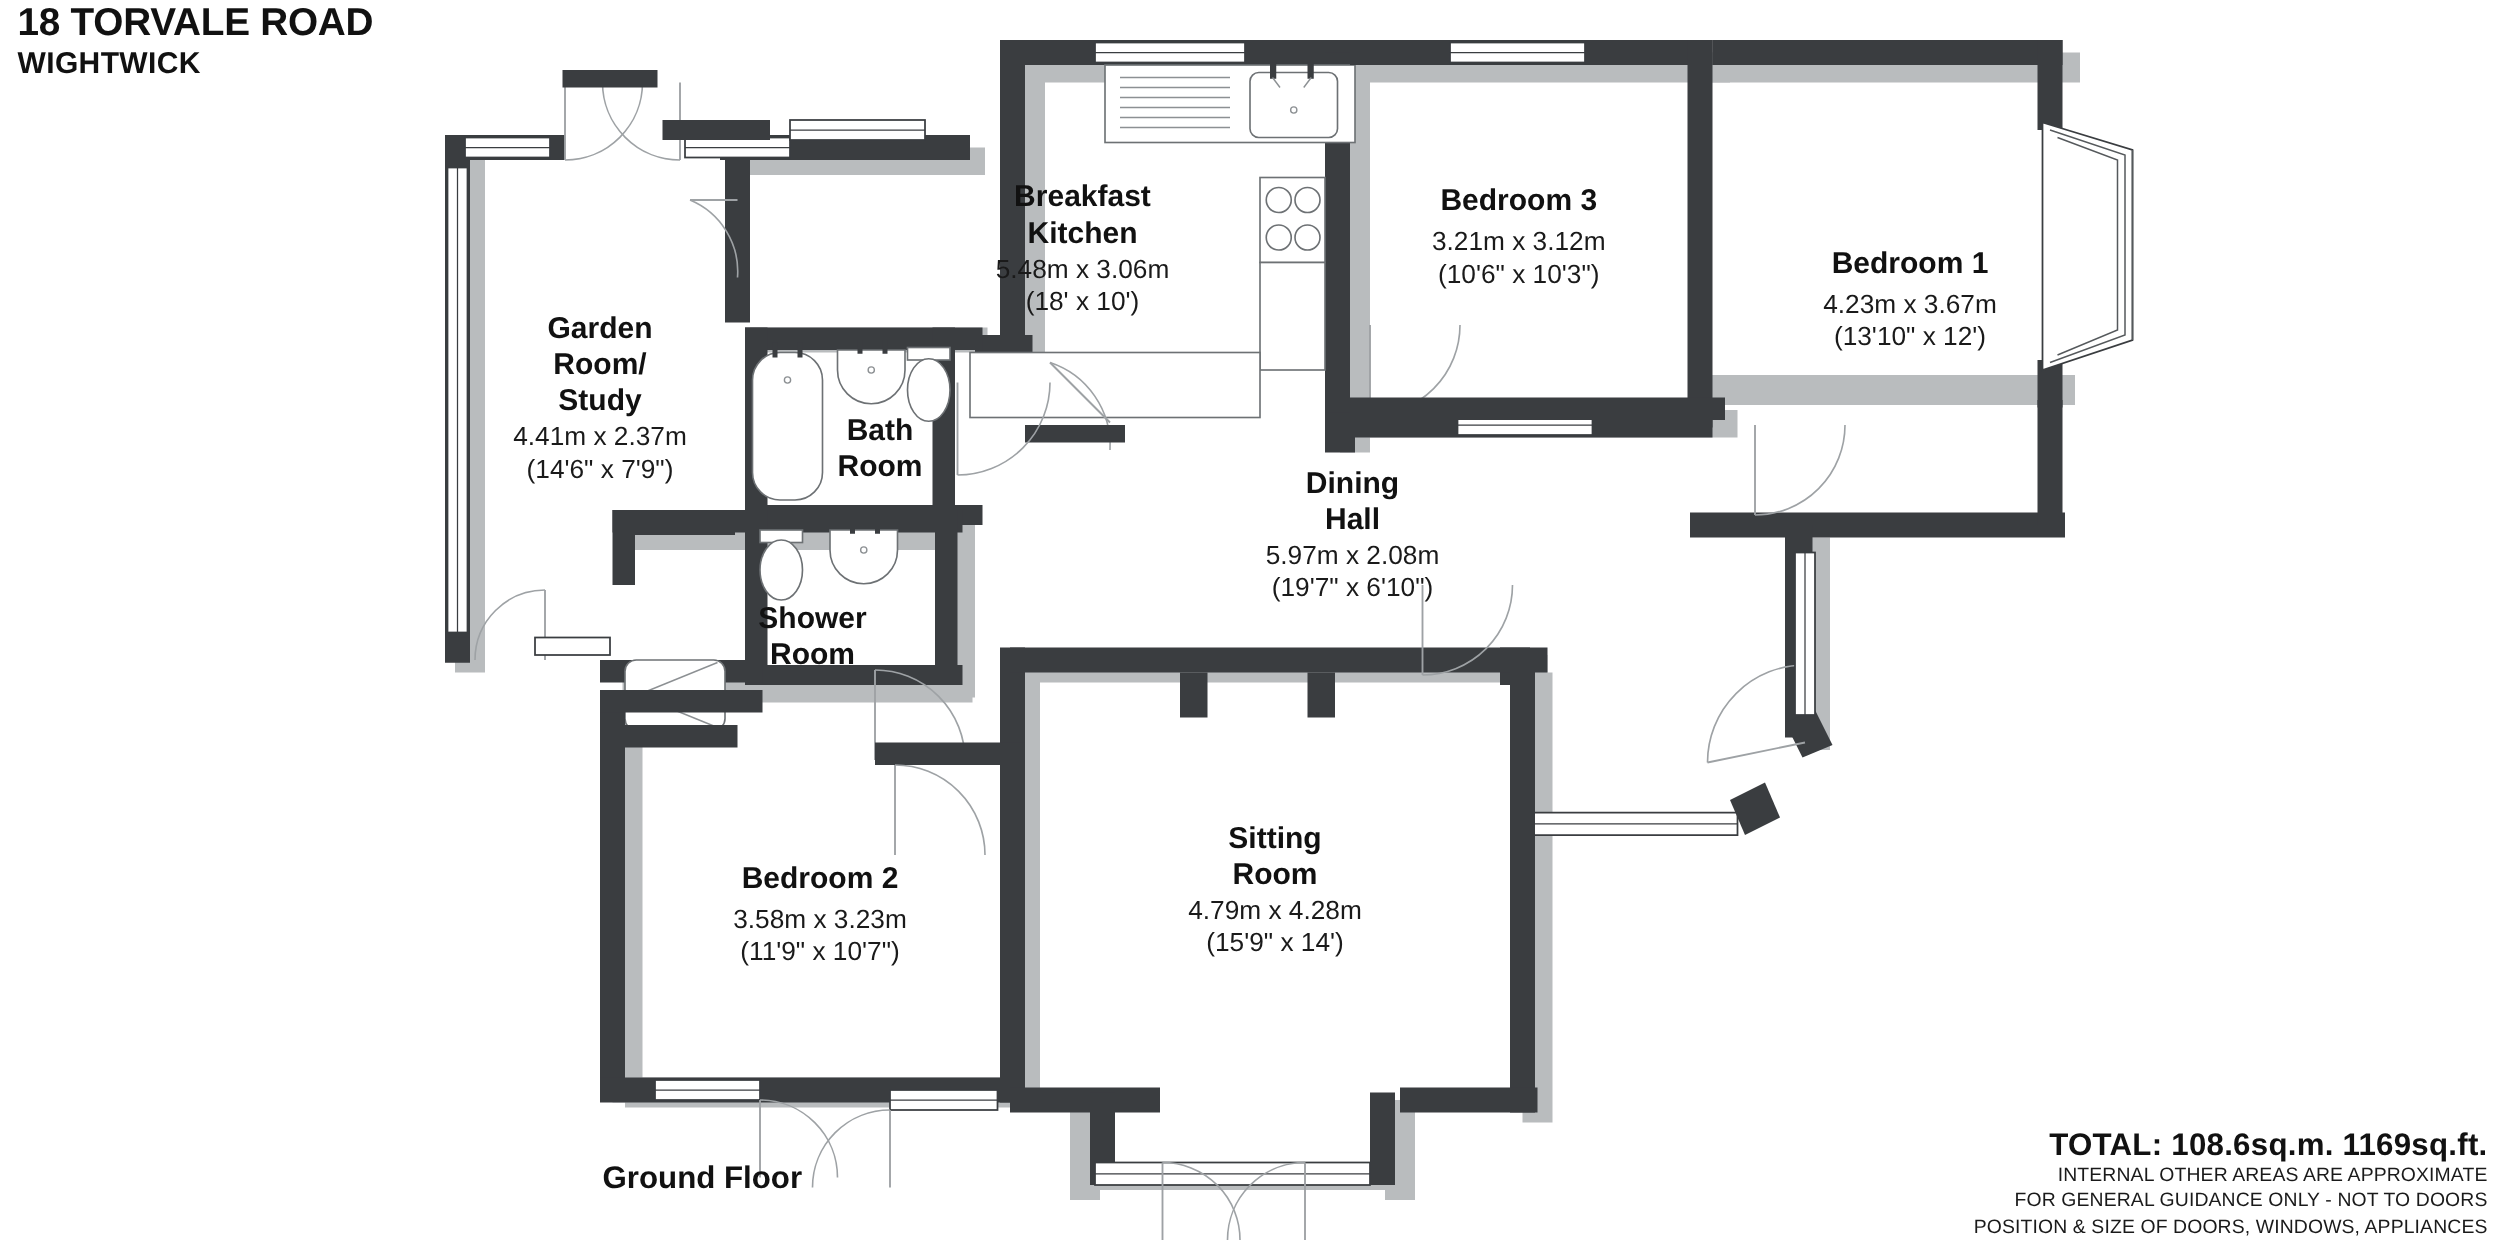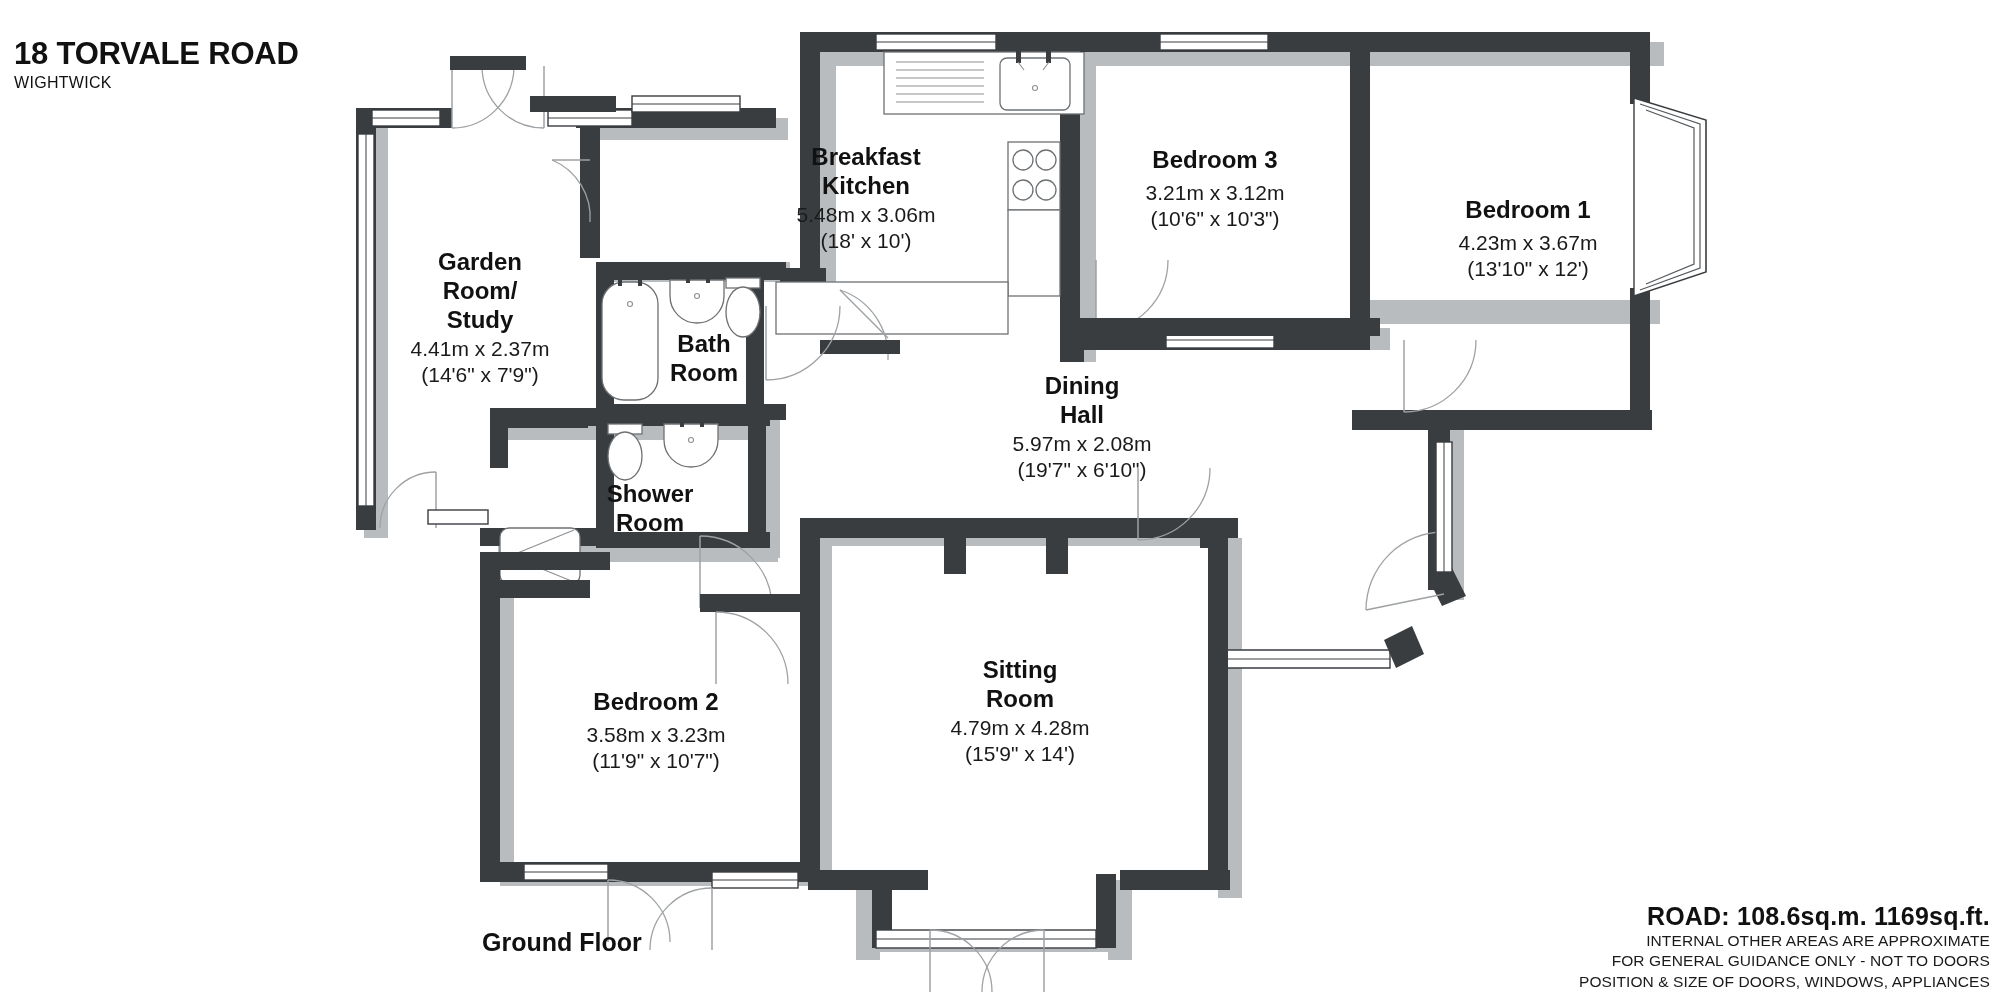--- a/index.html
+++ b/index.html
@@ -18,33 +18,32 @@
     position: absolute;
     inset: 0;
     width: 2000px;
     height: 996px;
   }
   .hdr {
     position: absolute;
     left: 14px;
     top: 2px;
     z-index: 5;
-    margin-top: 36px;
   }
   .hdr-title {
     font-size: 31px;
     font-weight: bold;
     letter-spacing: -0.2px;
     color: #111111;
     line-height: 1.05;
     white-space: nowrap;
   }
   .hdr-sub {
-    font-size: 16px;
-    font-weight: normal;
+    font-size: 24px;
+    font-weight: bold;
     letter-spacing: 0.3px;
     color: #111111;
     line-height: 1.2;
     margin-top: 2px;
     white-space: nowrap;
   }
   .footer {
     position: absolute;
     right: 10px;
     bottom: 4px;
@@ -445,19 +444,19 @@
       <text class="rm-name" x="1020" y="707" text-anchor="middle">Room</text>
       <text class="rm-dim" x="1020" y="735" text-anchor="middle">4.79m x 4.28m</text>
       <text class="rm-dim" x="1020" y="761" text-anchor="middle">(15'9" x 14')</text>
     </g>
 
   </svg>
 
   <div class="floor-label">Ground Floor</div>
 
   <div class="footer">
-    <div class="footer-total">ROAD:  108.6sq.m.  1169sq.ft.</div>
+    <div class="footer-total">TOTAL:  108.6sq.m.  1169sq.ft.</div>
     <div class="footer-line">INTERNAL OTHER AREAS ARE APPROXIMATE</div>
     <div class="footer-line">FOR GENERAL GUIDANCE ONLY - NOT TO DOORS</div>
     <div class="footer-line">POSITION &amp; SIZE OF DOORS, WINDOWS, APPLIANCES</div>
   </div>
 
 </div>
 
 </body></html>

